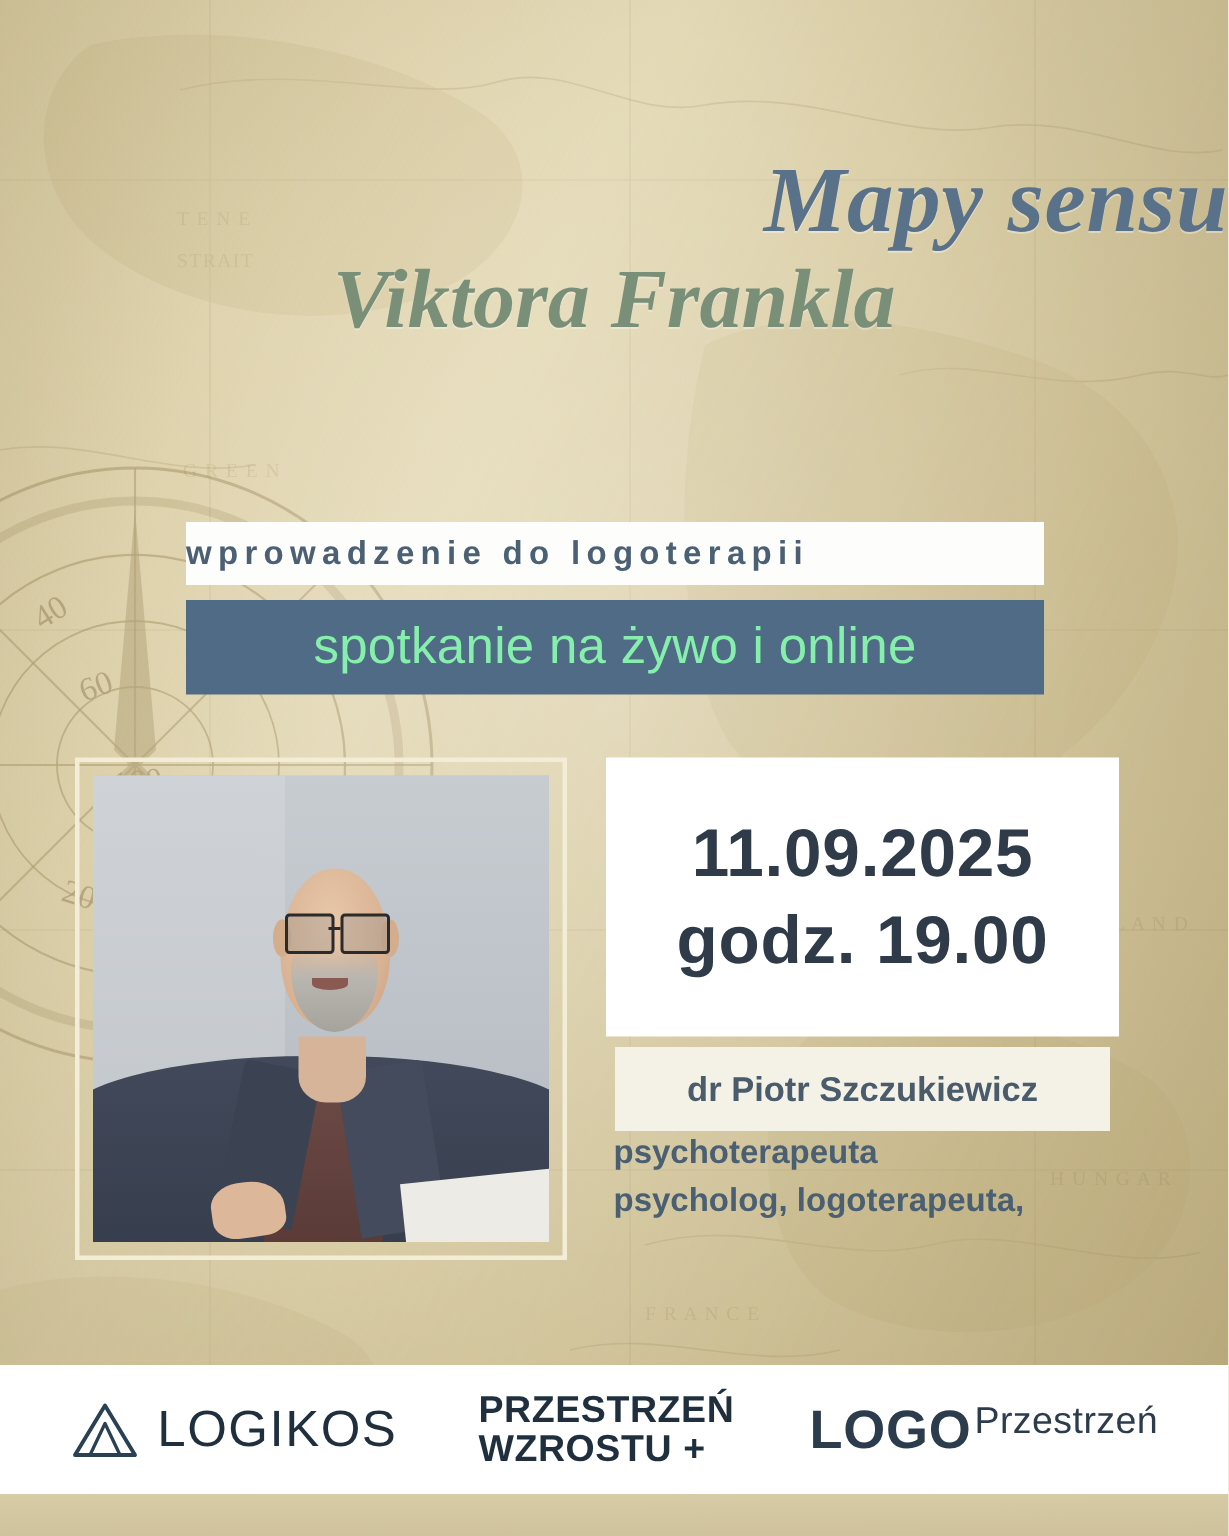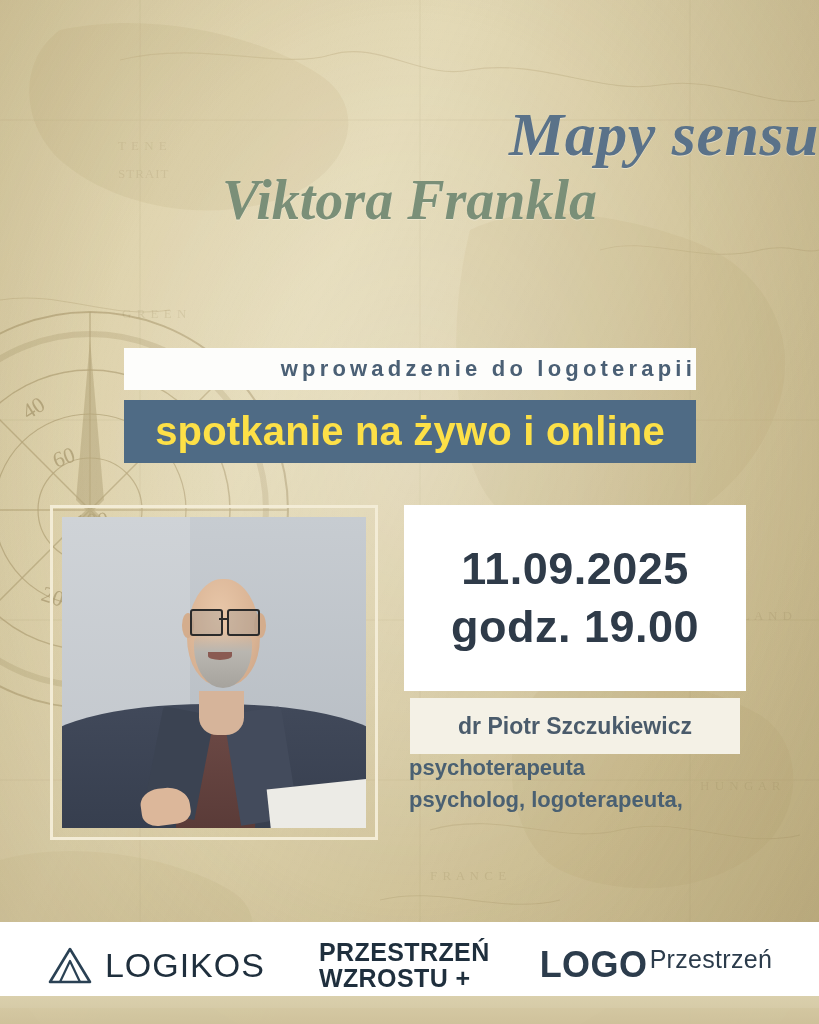--- a/index.html
+++ b/index.html
@@ -84,44 +84,44 @@
   
   .banner-light {
     position: absolute;
     left: 124px;
     top: 348px;
     width: 572px;
     height: 42px;
     background: #fdfdfb;
     display: flex;
     align-items: center;
-    justify-content: flex-end;
+    justify-content: flex-start;
   }
   .banner-light span {
     font-size: 22px;
     font-weight: 700;
     letter-spacing: 4.2px;
     color: #4b6075;
     white-space: nowrap;
   }
   .banner-dark {
     position: absolute;
     left: 124px;
     top: 400px;
     width: 572px;
     height: 63px;
     background: #4f6b85;
     display: flex;
     align-items: center;
     justify-content: center;
   }
   .banner-dark span {
-    font-size: 40px;
-    font-weight: 700;
-    color: #fde047;
+    font-size: 34px;
+    font-weight: 400;
+    color: #86efac;
     letter-spacing: 0.2px;
     white-space: nowrap;
   }
 
   
   .photo-frame {
     position: absolute;
     left: 50px;
     top: 505px;
     width: 328px;
@@ -285,21 +285,21 @@
     font-weight: 700;
     line-height: 1.45;
     color: #4a6072;
   }
 
   
   .footer {
     position: absolute;
     left: 0;
     right: 0;
-    bottom: 16px;
+    bottom: 28px;
     height: 86px;
     background: #ffffff;
     display: flex;
     align-items: center;
     justify-content: center;
     gap: 44px;
   }
   .logo {
     display: flex;
     align-items: center;

